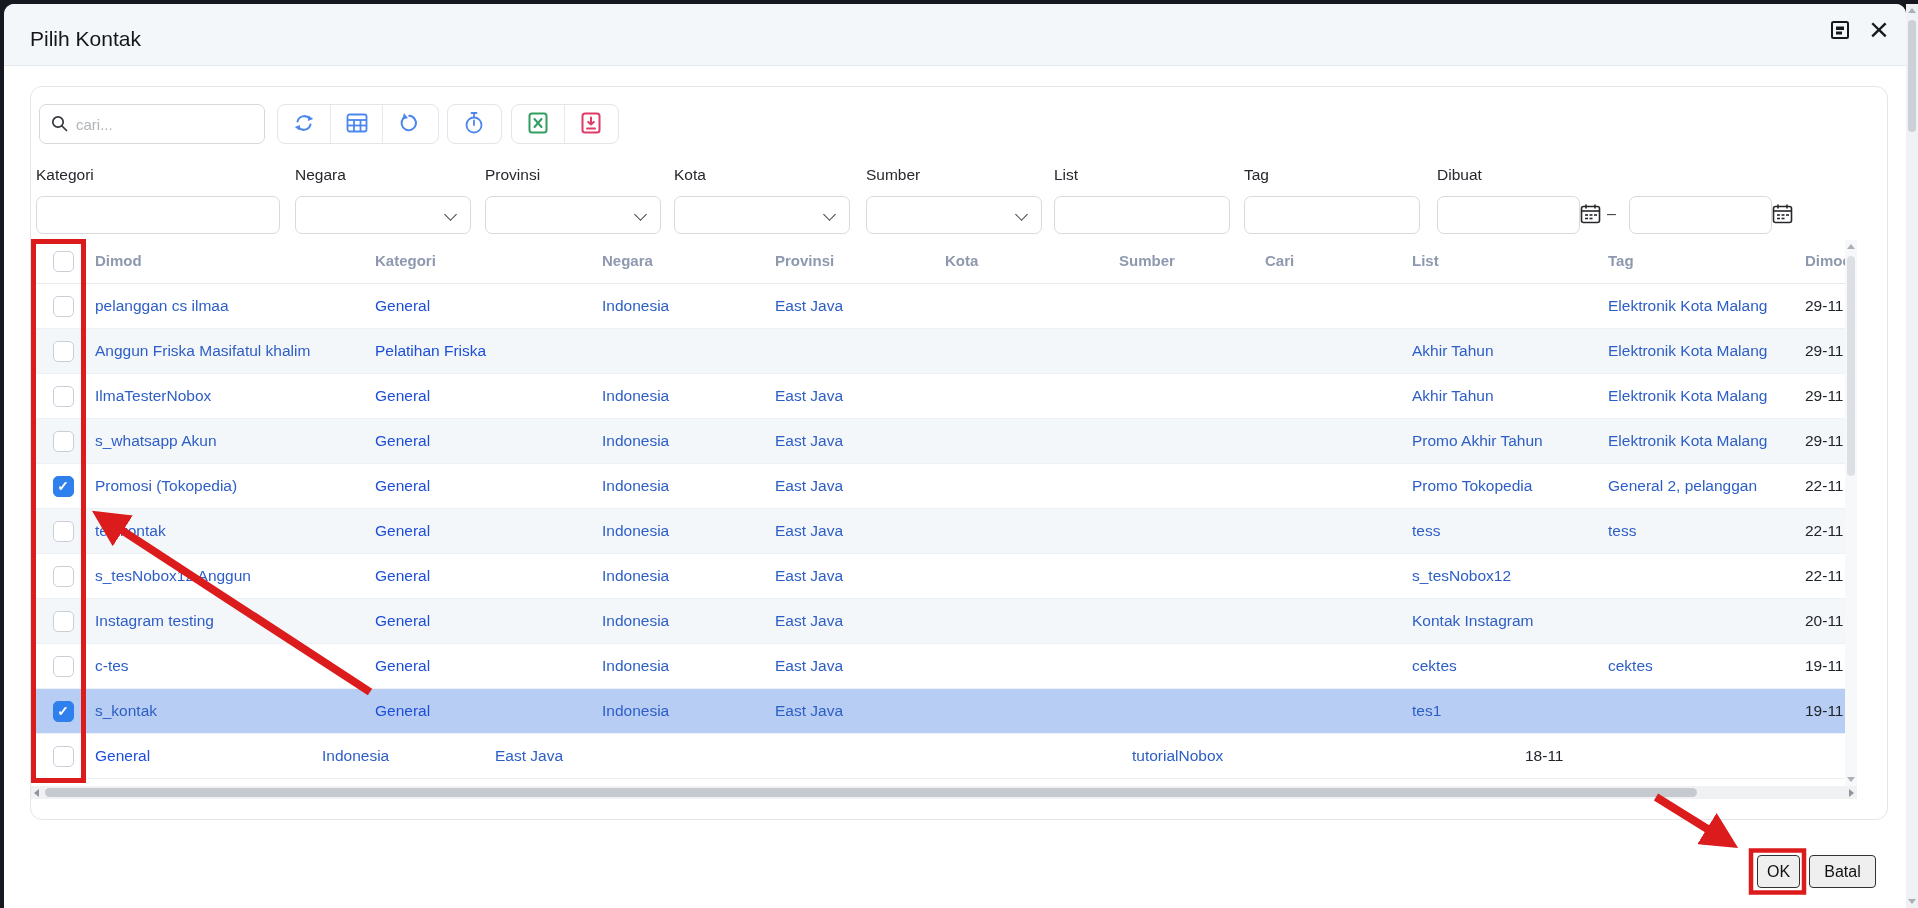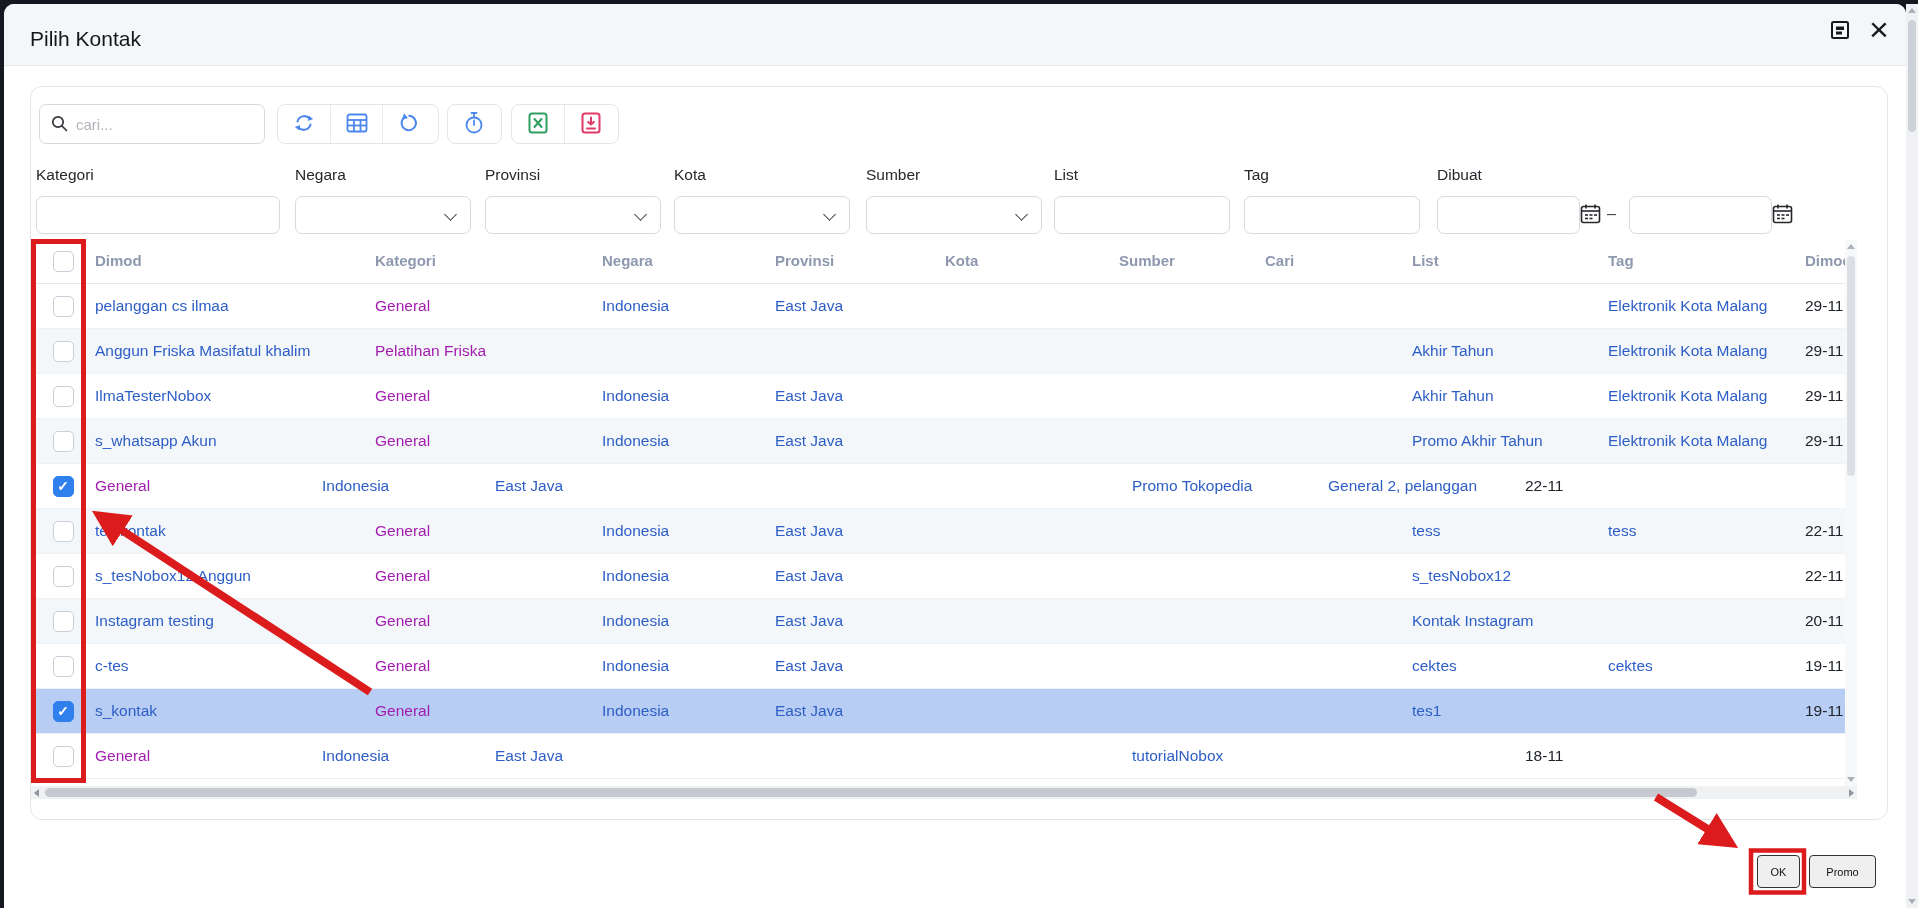--- a/index.html
+++ b/index.html
@@ -44,38 +44,38 @@
   .hrow,.trow{display:flex;height:45px;align-items:center;box-sizing:border-box}
   .hrow{border-bottom:1px solid #e6e9ee;color:#8e98ae;font-weight:bold;font-size:15px;background:#fff}
   .trow{border-bottom:1px solid #edf0f4;font-size:15.5px;background:#fff}
   .trow.alt{background:#f4f7fa}
   .trow.hl{background:#b7cdf3}
   .cell,.hcell{white-space:nowrap;overflow:hidden;line-height:44px}
   .col-check{flex:0 0 64px;display:flex;align-items:center;justify-content:center}
   .col-nama{flex:0 0 280px}.col-kategori{flex:0 0 227px}.col-negara{flex:0 0 173px}
   .col-provinsi{flex:0 0 170px}.col-kota{flex:0 0 174px}.col-sumber{flex:0 0 146px}
   .col-cari{flex:0 0 147px}.col-list{flex:0 0 196px}.col-tag{flex:0 0 197px}.col-dimod{flex:0 0 276px}
-  .link{color:#2d5ec6}.muted{color:#a21caf}.plain{color:#20242b}
+  .link{color:#2d5ec6}.muted{color:#1d4ed8}.plain{color:#20242b}
   .cb{width:21px;height:21px;border:1px solid #c9ced7;border-radius:5px;background:#fff;box-sizing:border-box;position:relative}
   .cb.checked{background:#2f80ed;border-color:#2f80ed}
   .cb.checked::after{content:"✓";position:absolute;left:0;top:0;width:100%;height:100%;display:flex;
                      align-items:center;justify-content:center;color:#fff;font-size:14px;font-weight:bold}
   
   .vsb{left:1845px;top:240px;width:12px;height:546px;background:#f7f8fa}
   .vsb-thumb{position:absolute;left:2px;top:16px;width:8px;height:220px;background:#dcdfe4;border-radius:4px}
   .hsb{left:31px;top:786px;width:1826px;height:13px;background:#f0f1f3}
   .hsb-thumb{position:absolute;left:14px;top:2px;width:1652px;height:9px;background:#c6c9cf;border-radius:5px}
   .tri{width:0;height:0;position:absolute}
   .tri-up{border-left:4px solid transparent;border-right:4px solid transparent;border-bottom:5px solid #aab0b8}
   .tri-down{border-left:4px solid transparent;border-right:4px solid transparent;border-top:5px solid #aab0b8}
   .tri-left{border-top:4px solid transparent;border-bottom:4px solid transparent;border-right:5px solid #8f959f}
   .tri-right{border-top:4px solid transparent;border-bottom:4px solid transparent;border-left:5px solid #8f959f}
   
   .btn{position:absolute;background:#efefef;border:1.5px solid #303236;border-radius:4px;
-       font-size:11px;color:#111;font-family:inherit;cursor:pointer}
+       font-size:16px;color:#111;font-family:inherit;cursor:pointer}
   .ok-btn{left:1757px;top:855px;width:43px;height:33px}
   .cancel-btn{left:1809px;top:855px;width:67px;height:33px}
   
   .ann{left:0;top:0;z-index:40;pointer-events:none}
   
   .psb{left:1906px;top:4px;width:12px;height:904px;background:#f0f1f4;z-index:50}
   .psb-thumb{position:absolute;left:2px;top:16px;width:8px;height:112px;background:#ccd0d7;border-radius:4px}
 </style>
 </head>
 <body>
@@ -306,20 +306,21 @@
           <div class="cell col-sumber"></div>
           <div class="cell col-cari"></div>
           <div class="cell col-list link">Promo Akhir Tahun</div>
           <div class="cell col-tag link">Elektronik Kota Malang</div>
           <div class="cell col-dimod plain">29-11</div>
         </div>
         <div class="trow">
           <div class="cell col-check">
             <div class="cb checked"></div>
           </div>
+          <div class="cell col-nama link">Promosi (Tokopedia)</div>
           <div class="cell col-kategori muted">General</div>
           <div class="cell col-negara link">Indonesia</div>
           <div class="cell col-provinsi link">East Java</div>
           <div class="cell col-kota"></div>
           <div class="cell col-sumber"></div>
           <div class="cell col-cari"></div>
           <div class="cell col-list link">Promo Tokopedia</div>
           <div class="cell col-tag link">General 2, pelanggan</div>
           <div class="cell col-dimod plain">22-11</div>
         </div>
@@ -421,21 +422,21 @@
   <div class="vsb-thumb"></div>
   <span class="tri tri-down" style="left:2px;bottom:4px"></span>
 </div>
 <div class="abs hsb">
   <span class="tri tri-left" style="left:3px;top:2.5px"></span>
   <div class="hsb-thumb"></div>
   <span class="tri tri-right" style="right:3px;top:2.5px"></span>
 </div>
 
 <button class="btn ok-btn">OK</button>
-<button class="btn cancel-btn">Promo</button>
+<button class="btn cancel-btn">Batal</button>
 
 <svg class="abs ann" width="1918" height="908" viewBox="0 0 1918 908">
   <defs>
     <marker id="ah" markerWidth="4.6" markerHeight="4.6" refX="3.4" refY="2.3" orient="auto">
       <path d="M0,0 L4.6,2.3 L0,4.6 Z" fill="#dc1c1c"></path>
     </marker>
   </defs>
   <rect x="33.5" y="241.5" width="50" height="539" fill="none" stroke="#dc1c1c" stroke-width="5"></rect>
   <rect x="1751" y="850.5" width="53" height="42" fill="none" stroke="#dc1c1c" stroke-width="4.5"></rect>
   <line x1="370" y1="692" x2="100" y2="516" stroke="#dc1c1c" stroke-width="8" marker-end="url(#ah)"></line>

